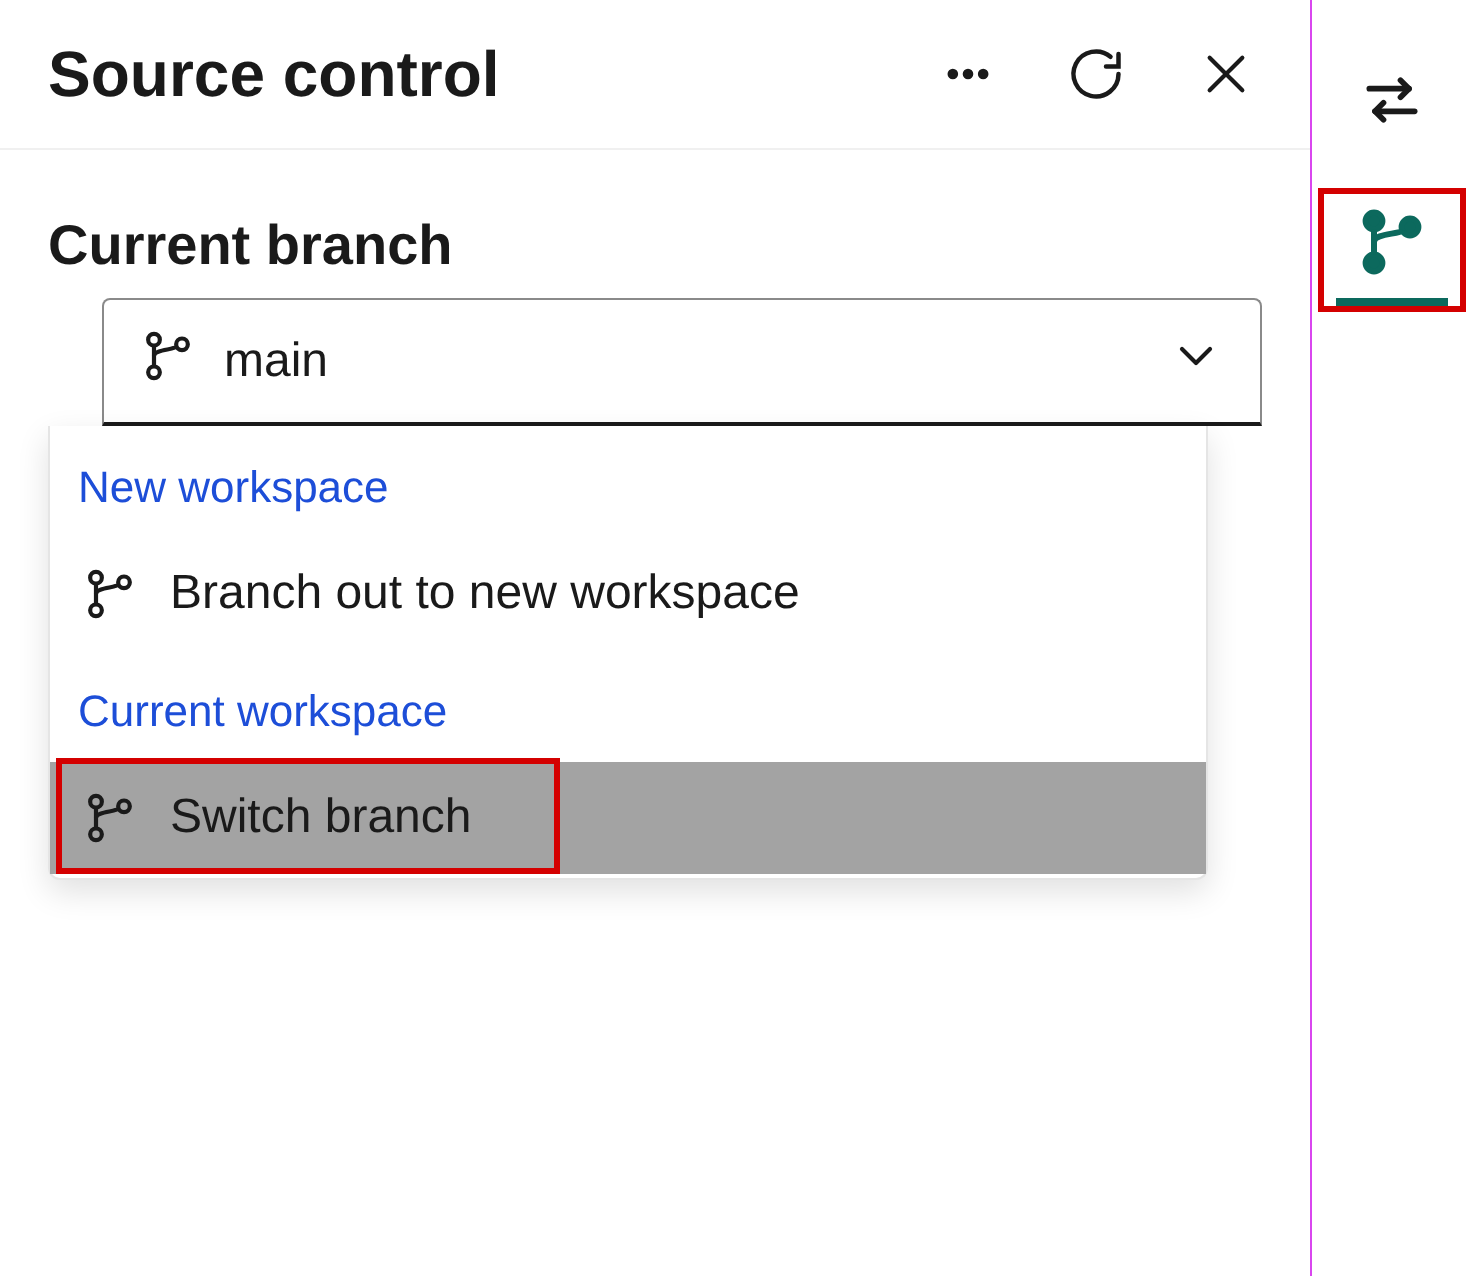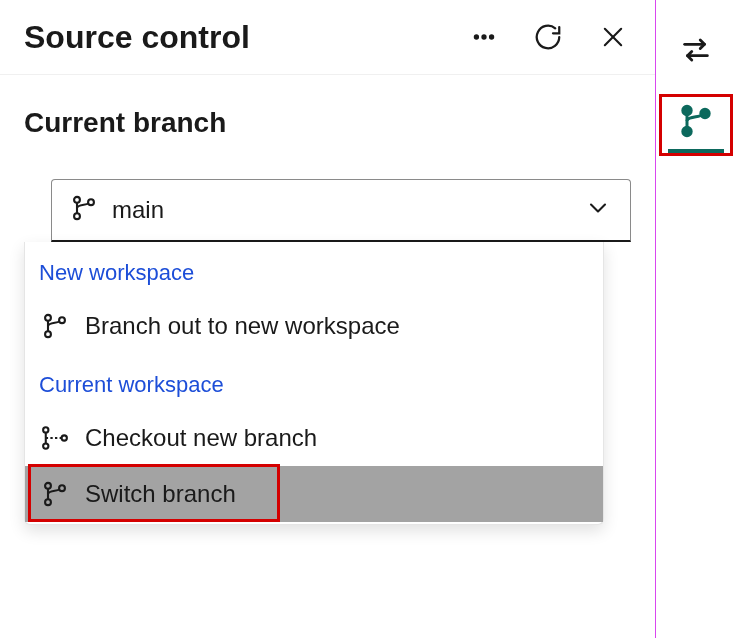--- a/index.html
+++ b/index.html
@@ -44,21 +44,21 @@
       color: #1a1a1a;
       padding: 4px;
     }
     .content {
       padding: 32px 24px;
     }
     .section-label {
       font-size: 28px;
       font-weight: 600;
       color: #1a1a1a;
-      margin-bottom: 40px;
+      margin-bottom: 10px;
     }
     .branch-select {
       border: 1px solid #8a8a8a;
       border-bottom: 2px solid #1a1a1a;
       border-radius: 4px 4px 0 0;
       display: flex;
       align-items: center;
       padding: 14px 18px;
       cursor: pointer;
       width: 580px;
@@ -201,32 +201,20 @@
             <circle cx="6" cy="19" r="2.5"></circle>
             <circle cx="18" cy="7" r="2.5"></circle>
             <line x1="6" y1="7.5" x2="6" y2="16.5"></line>
             <path d="M6 12 C6 9, 15 9.5, 15.8 7.8"></path>
           </svg>
         </span>
         <span>Branch out to new workspace</span>
       </div>
 
       <div class="dropdown-group-label">Current workspace</div>
-      <div class="dropdown-item">
-        <span class="item-icon">
-          <svg width="30" height="28" viewBox="0 0 26 24" fill="none" stroke="#1a1a1a" stroke-width="1.8">
-            <circle cx="5" cy="5" r="2.3"></circle>
-            <circle cx="5" cy="19" r="2.3"></circle>
-            <line x1="5" y1="7.3" x2="5" y2="16.7"></line>
-            <circle cx="21" cy="12" r="2.3"></circle>
-            <path d="M5 12 H18.7" stroke-dasharray="2 2"></path>
-          </svg>
-        </span>
-        <span>Checkout new branch</span>
-      </div>
       <div class="dropdown-item selected" style="position:relative;">
         <span class="item-icon">
           <svg width="28" height="28" viewBox="0 0 24 24" fill="none" stroke="#1a1a1a" stroke-width="1.8">
             <circle cx="6" cy="5" r="2.5"></circle>
             <circle cx="6" cy="19" r="2.5"></circle>
             <circle cx="18" cy="7" r="2.5"></circle>
             <line x1="6" y1="7.5" x2="6" y2="16.5"></line>
             <path d="M6 12 C6 9, 15 9.5, 15.8 7.8"></path>
           </svg>
         </span>

